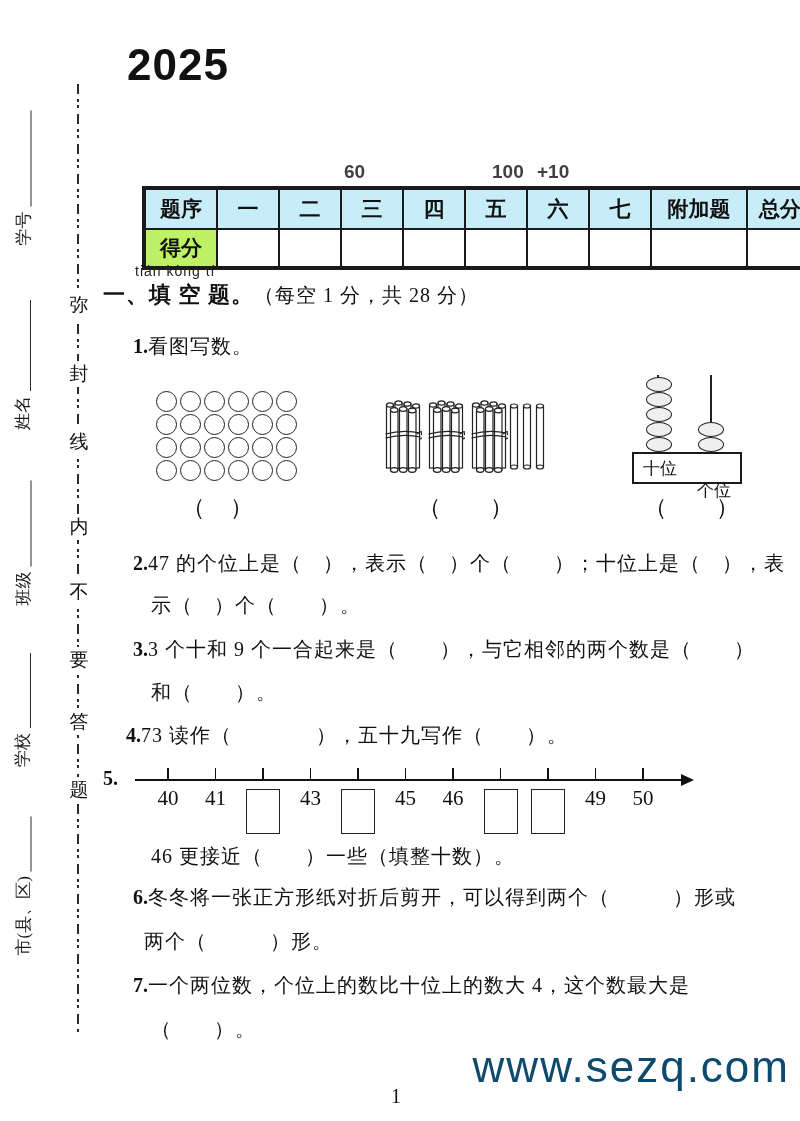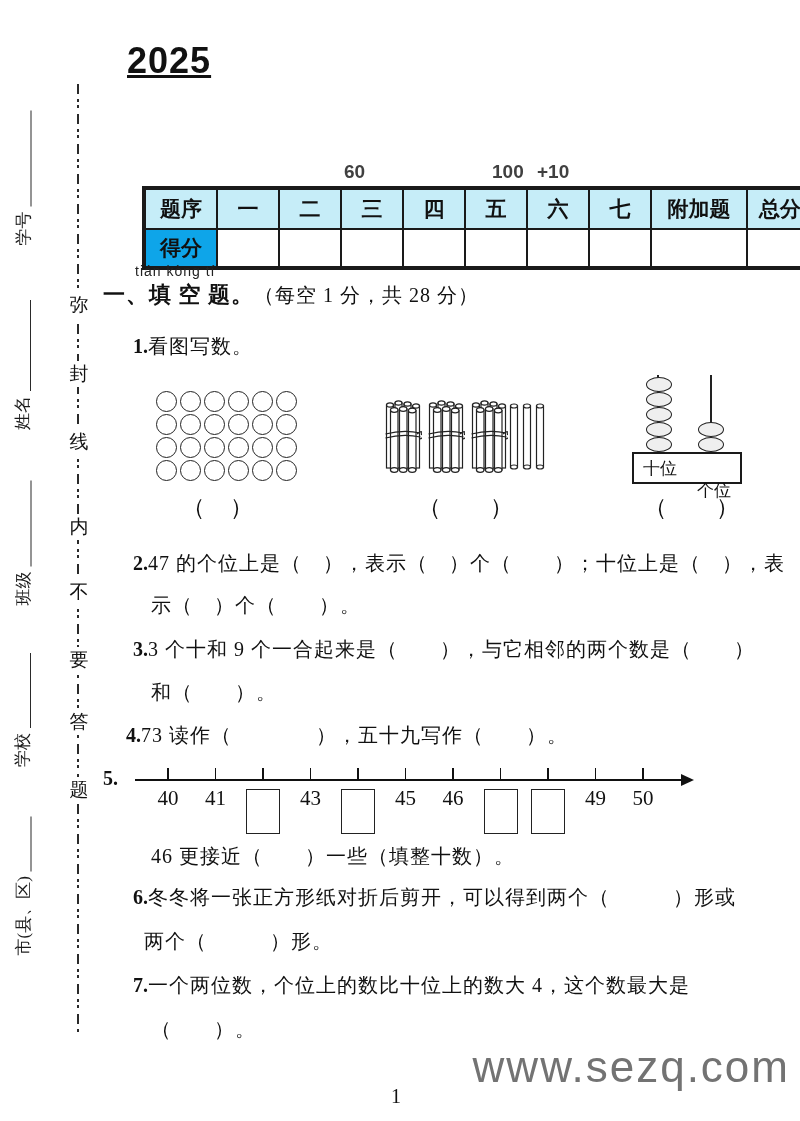--- a/index.html
+++ b/index.html
@@ -1,19 +1,19 @@
 <!DOCTYPE html>
 <html><head>
 <meta charset="utf-8">
 <style>
   html,body{margin:0;padding:0;background:#fff;}
   #page{position:relative;width:800px;height:1121px;background:#ffffff;overflow:hidden;
         font-family:"Liberation Serif",serif;color:#111;}
   .abs{position:absolute;white-space:nowrap;}
-  .year{font-family:"Liberation Sans",sans-serif;font-weight:bold;font-size:36px;letter-spacing:1px;text-decoration:underline;}
+  .year{font-family:"Liberation Sans",sans-serif;font-weight:bold;font-size:44px;letter-spacing:1px;}
   .mark{font-family:"Liberation Sans",sans-serif;font-size:19px;font-weight:bold;color:#404040;}
   
   #score-table{position:absolute;left:104px;top:186px;border:3px solid #1a1a1a;margin-left:38px;}
   .trow{display:flex;}
   .cell{box-sizing:border-box;border:1px solid #1a1a1a;display:flex;align-items:center;justify-content:center;
         font-weight:bold;font-size:21px;}
   
   #seal-line{position:absolute;left:77px;top:84px;width:2px;height:948px;
      background:repeating-linear-gradient(to bottom,#2a2a2a 0 10px,transparent 10px 15px,#2a2a2a 15px 18px,transparent 18px 21px,#2a2a2a 21px 24px,transparent 24px 30px);}
   .seal-char{position:absolute;left:68px;width:22px;text-align:center;font-size:19px;background:#fff;color:#111;}
@@ -39,21 +39,21 @@
   .abcell{flex:1;display:flex;align-items:center;justify-content:center;font-size:17px;}
   .abcell+.abcell{border-left:2px solid #1a1a1a;margin-top:36px;}
   
   #number-line{position:absolute;left:135px;top:766px;width:580px;height:80px;}
   #nl-line{position:absolute;left:0;top:13px;width:548px;height:2px;background:#111;}
   #nl-arrow{position:absolute;left:546px;top:8px;width:0;height:0;border-left:13px solid #111;border-top:6px solid transparent;border-bottom:6px solid transparent;}
   .tick{position:absolute;top:2px;width:1.6px;height:12px;background:#111;}
   .nl-num{position:absolute;top:20px;width:40px;margin-left:-20px;text-align:center;font-size:21px;}
   .nl-box{position:absolute;top:23px;width:34px;height:45px;margin-left:-17px;border:1.8px solid #222;background:#fff;box-sizing:border-box;}
   
-  #watermark{font-family:"Liberation Sans",sans-serif;font-size:44px;color:#737373;letter-spacing:2px;}
+  #watermark{font-family:"Liberation Sans",sans-serif;font-size:44px;color:#0c4a6e;letter-spacing:2px;}
   #page-num{font-size:20px;}
 </style>
 </head>
 <body>
 
 <div id="page">
 
   <div id="seal-line"></div>
   <div id="seal-chars">
       <span class="seal-char" style="top: 292px; position: absolute; left: 68px;">弥</span>
@@ -100,21 +100,21 @@
         <div class="cell" style="width: 62px; height: 40px; background: rgb(198, 237, 248);">二</div>
         <div class="cell" style="width: 62px; height: 40px; background: rgb(198, 237, 248);">三</div>
         <div class="cell" style="width: 62px; height: 40px; background: rgb(198, 237, 248);">四</div>
         <div class="cell" style="width: 62px; height: 40px; background: rgb(198, 237, 248);">五</div>
         <div class="cell" style="width: 62px; height: 40px; background: rgb(198, 237, 248);">六</div>
         <div class="cell" style="width: 62px; height: 40px; background: rgb(198, 237, 248);">七</div>
         <div class="cell" style="width: 96px; height: 40px; background: rgb(198, 237, 248);">附加题</div>
         <div class="cell" style="width: 66px; height: 40px; background: rgb(198, 237, 248);">总分</div>
       </div>
     <div class="trow" id="st-r2">
-        <div class="cell" style="width: 72px; height: 38px; background: #0ea5e9;">得分</div>
+        <div class="cell" style="width: 72px; height: 38px; background: #bef264;">得分</div>
         <div class="cell" style="width: 62px; height: 38px; background: rgb(255, 255, 255);"></div>
         <div class="cell" style="width: 62px; height: 38px; background: rgb(255, 255, 255);"></div>
         <div class="cell" style="width: 62px; height: 38px; background: rgb(255, 255, 255);"></div>
         <div class="cell" style="width: 62px; height: 38px; background: rgb(255, 255, 255);"></div>
         <div class="cell" style="width: 62px; height: 38px; background: rgb(255, 255, 255);"></div>
         <div class="cell" style="width: 62px; height: 38px; background: rgb(255, 255, 255);"></div>
         <div class="cell" style="width: 62px; height: 38px; background: rgb(255, 255, 255);"></div>
         <div class="cell" style="width: 96px; height: 38px; background: rgb(255, 255, 255);"></div>
         <div class="cell" style="width: 66px; height: 38px; background: rgb(255, 255, 255);"></div>
       </div>

